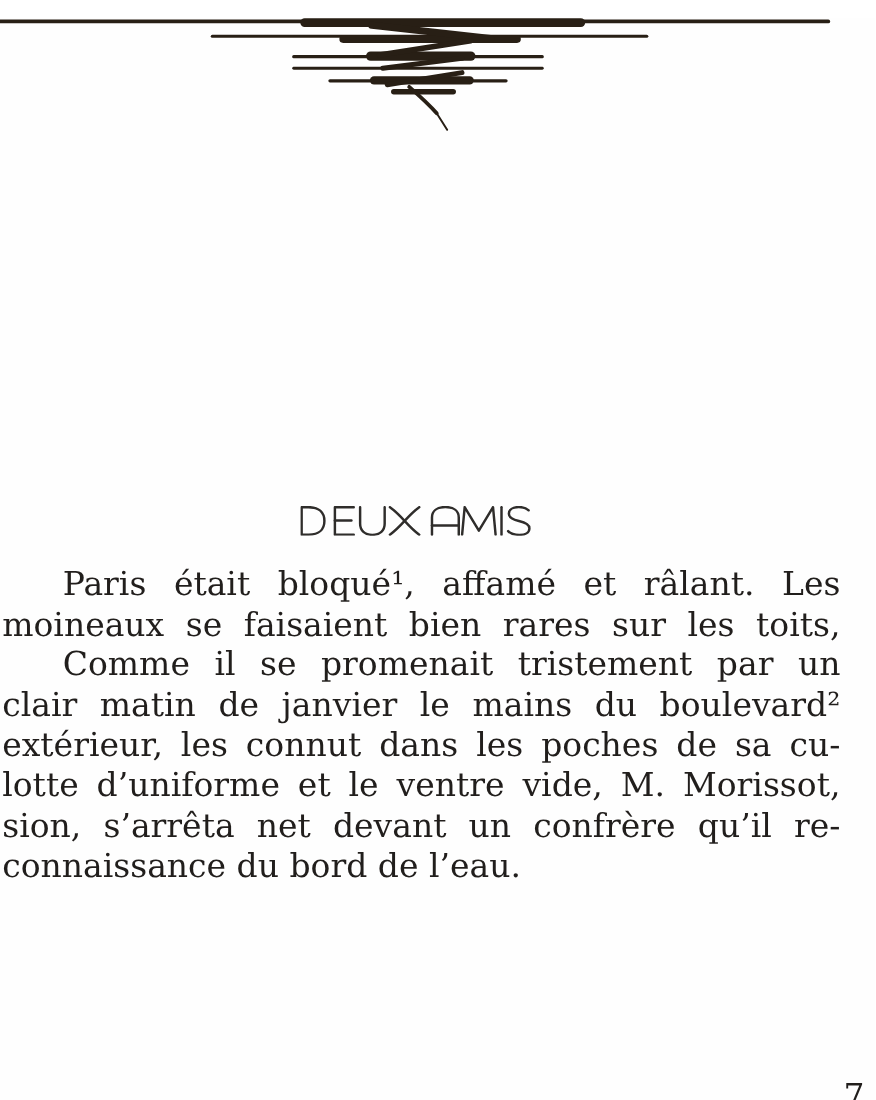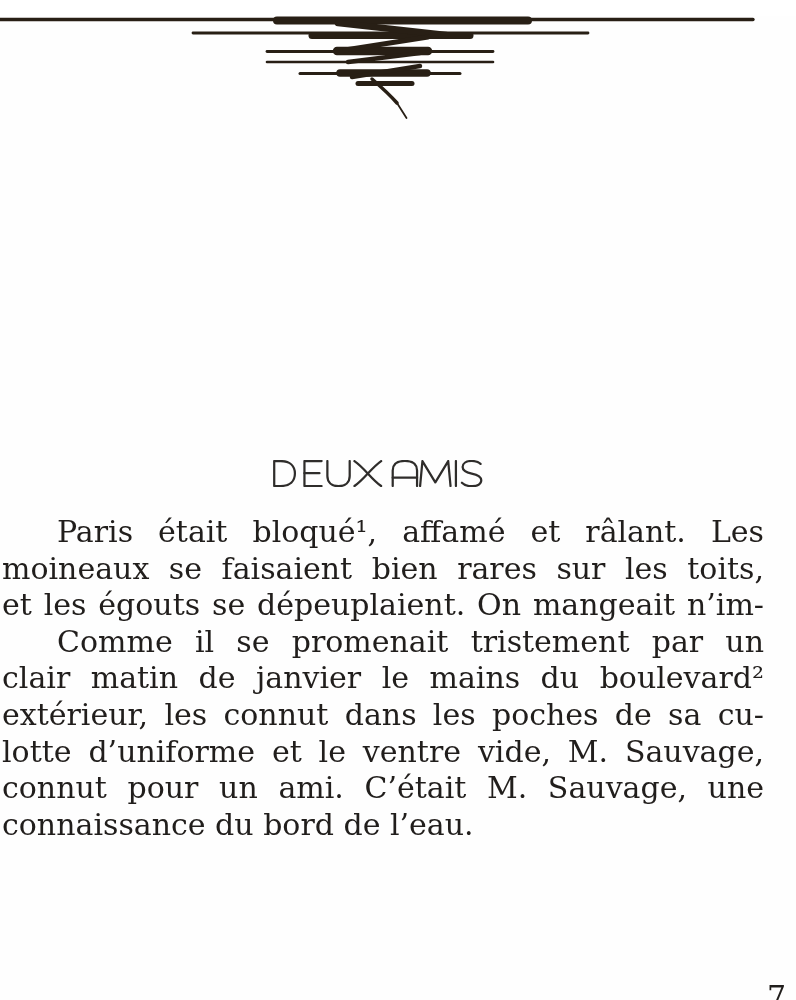--- a/index.html
+++ b/index.html
@@ -123,27 +123,26 @@
 
         <path d="M204.6,3.8 C202.6,1.9 199.2,0.9 195.8,0.9 C190.4,0.9 186.9,3.3 186.9,6.9 C186.9,10.9 190.9,12.3 195.9,13.4 C200.9,14.5 205.3,16.2 205.3,20 C205.3,23.7 201.3,25.8 196.3,25.8 C191.8,25.8 188.2,24.5 186.2,22.4"></path>
       </g>
     </svg>
   </div>
 
   <div class="text-block" id="text-block">
       <div class="para">
         <div class="text-line indent">Paris était bloqué¹, affamé et râlant. Les</div>
         <div class="text-line">moineaux se faisaient bien rares sur les toits,</div>
-        <div class="text-line">et les égouts se dépeuplaient. On mangeait n’im-</div>
       </div>
       <div class="para">
         <div class="text-line indent">Comme il se promenait tristement par un</div>
         <div class="text-line">clair matin de janvier le mains du boulevard²</div>
         <div class="text-line">extérieur, les connut dans les poches de sa cu-</div>
-        <div class="text-line">lotte d’uniforme et le ventre vide, M. Sauvage,</div>
-        <div class="text-line">connut pour un ami. C’était M. Sauvage, une</div>
+        <div class="text-line">lotte d’uniforme et le ventre vide, M. Morissot,</div>
+        <div class="text-line">sion, s’arrêta net devant un confrère qu’il re-</div>
         <div class="text-line noexpand">connaissance du bord de l’eau.</div>
       </div>
     </div>
 
   <div class="folio">7</div>
 
 </div>
 
 </body></html>

